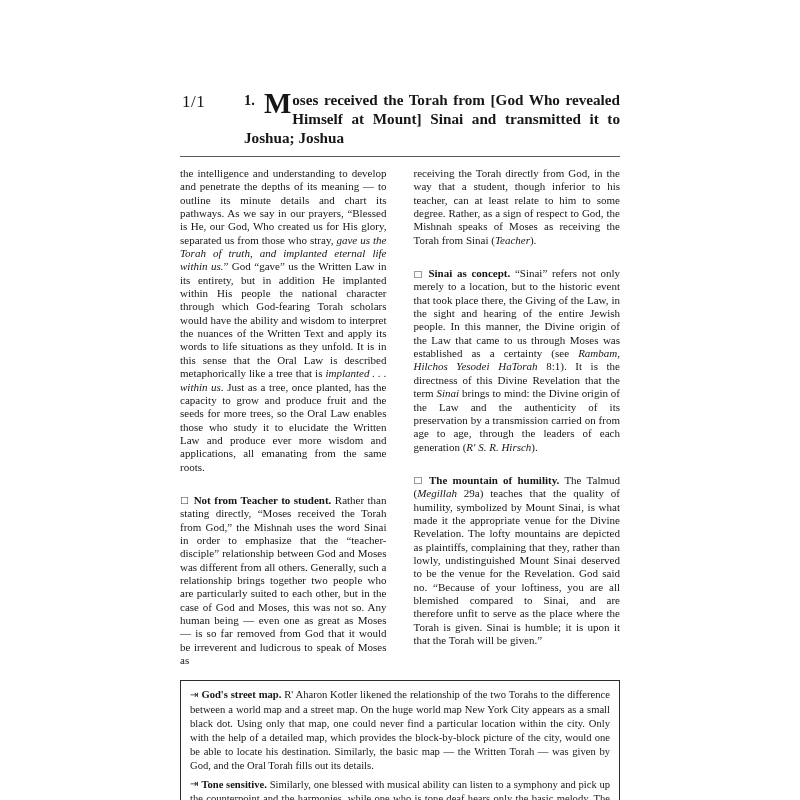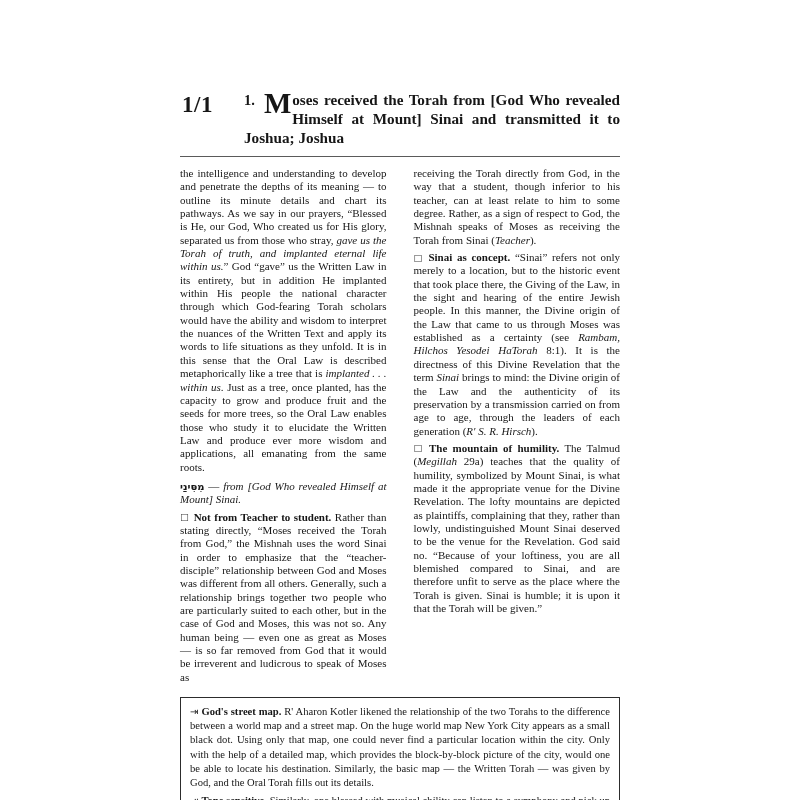--- a/index.html
+++ b/index.html
@@ -20,22 +20,22 @@
   }
   
   .header-row {
     position: relative;
     min-height: 40px;
   }
   .section-ref {
     position: absolute;
     left: 2px;
     top: 2px;
-    font-weight: bold;
-    font-size: 23px;
+    font-weight: normal;
+    font-size: 17px;
     letter-spacing: 0.5px;
     text-align: center;
   }
   .mishnah {
     margin-left: 64px;
     font-weight: bold;
     font-size: 15.2px;
     line-height: 19px;
     text-align: justify;
   }
@@ -67,21 +67,21 @@
   }
   .col {
     flex: 1;
     font-size: 11px;
     line-height: 13.35px;
     text-align: justify;
   }
   .col p {
     margin: 0;
   }
-  .col p.para-section { margin-top: 4px; }
+  .col p.para-section { margin-top: 20px; }
   .col p.para-lemma { margin-top: 6px; }
   .seg-n { font-style: normal; }
   .seg-i { font-style: italic; }
   .seg-b { font-weight: bold; }
   .seg-he {
     font-family: "DejaVu Sans", sans-serif;
     font-weight: bold;
     font-size: 10px;
   }
   .section-bullet {
@@ -121,21 +121,20 @@
     <div class="mishnah">
       <span class="m-num">1.</span><span class="m-initial">M</span><span class="m-text">oses received the Torah from [God Who revealed Himself at Mount] Sinai and transmitted it to Joshua; Joshua</span>
     </div>
   </div>
 
   <hr class="head-rule">
 
   <div class="columns">
     <div class="col" id="col-left">
         <p class="para-plain"><span class="seg-n">the intelligence and understanding to develop and penetrate the depths of its meaning — to outline its minute details and chart its pathways. As we say in our prayers, “Blessed is He, our God, Who created us for His glory, separated us from those who stray, </span><span class="seg-i">gave us the Torah of truth, and implanted eternal life within us.</span><span class="seg-n">” God “gave” us the Written Law in its entirety, but in addition He implanted within His people the national character through which God-fearing Torah scholars would have the ability and wisdom to interpret the nuances of the Written Text and apply its words to life situations as they unfold. It is in this sense that the Oral Law is described metaphorically like a tree that is </span><span class="seg-i">implanted . . . within us</span><span class="seg-n">. Just as a tree, once planted, has the capacity to grow and produce fruit and the seeds for more trees, so the Oral Law enables those who study it to elucidate the Written Law and produce ever more wisdom and applications, all emanating from the same roots.</span></p>
-        <p class="para-lemma"><span class="seg-he">מִסִּינַי</span><span class="seg-n"> — </span><span class="seg-i">from [God Who revealed Himself at Mount] Sinai.</span></p>
         <p class="para-section"><span class="section-bullet">□</span><span class="seg-b">Not from Teacher to student.</span><span class="seg-n"> Rather than stating directly, “Moses received the Torah from God,” the Mishnah uses the word Sinai in order to emphasize that the “teacher-disciple” relationship between God and Moses was different from all others. Generally, such a relationship brings together two people who are particularly suited to each other, but in the case of God and Moses, this was not so. Any human being — even one as great as Moses — is so far removed from God that it would be irreverent and ludicrous to speak of Moses as</span></p>
       </div>
     <div class="col" id="col-right">
         <p class="para-plain"><span class="seg-n">receiving the Torah directly from God, in the way that a student, though inferior to his teacher, can at least relate to him to some degree. Rather, as a sign of respect to God, the Mishnah speaks of Moses as receiving the Torah from Sinai (</span><span class="seg-i">Teacher</span><span class="seg-n">).</span></p>
         <p class="para-section"><span class="section-bullet">□</span><span class="seg-b">Sinai as concept.</span><span class="seg-n"> “Sinai” refers not only merely to a location, but to the historic event that took place there, the Giving of the Law, in the sight and hearing of the entire Jewish people. In this manner, the Divine origin of the Law that came to us through Moses was established as a certainty (see </span><span class="seg-i">Rambam, Hilchos Yesodei HaTorah</span><span class="seg-n"> 8:1). It is the directness of this Divine Revelation that the term </span><span class="seg-i">Sinai</span><span class="seg-n"> brings to mind: the Divine origin of the Law and the authenticity of its preservation by a transmission carried on from age to age, through the leaders of each generation (</span><span class="seg-i">R' S. R. Hirsch</span><span class="seg-n">).</span></p>
         <p class="para-section"><span class="section-bullet">□</span><span class="seg-b">The mountain of humility.</span><span class="seg-n"> The Talmud (</span><span class="seg-i">Megillah</span><span class="seg-n"> 29a) teaches that the quality of humility, symbolized by Mount Sinai, is what made it the appropriate venue for the Divine Revelation. The lofty mountains are depicted as plaintiffs, complaining that they, rather than lowly, undistinguished Mount Sinai deserved to be the venue for the Revelation. God said no. “Because of your loftiness, you are all blemished compared to Sinai, and are therefore unfit to serve as the place where the Torah is given. Sinai is humble; it is upon it that the Torah will be given.”</span></p>
       </div>
   </div>
 
   <div class="footnote-box" id="footnote-box">

